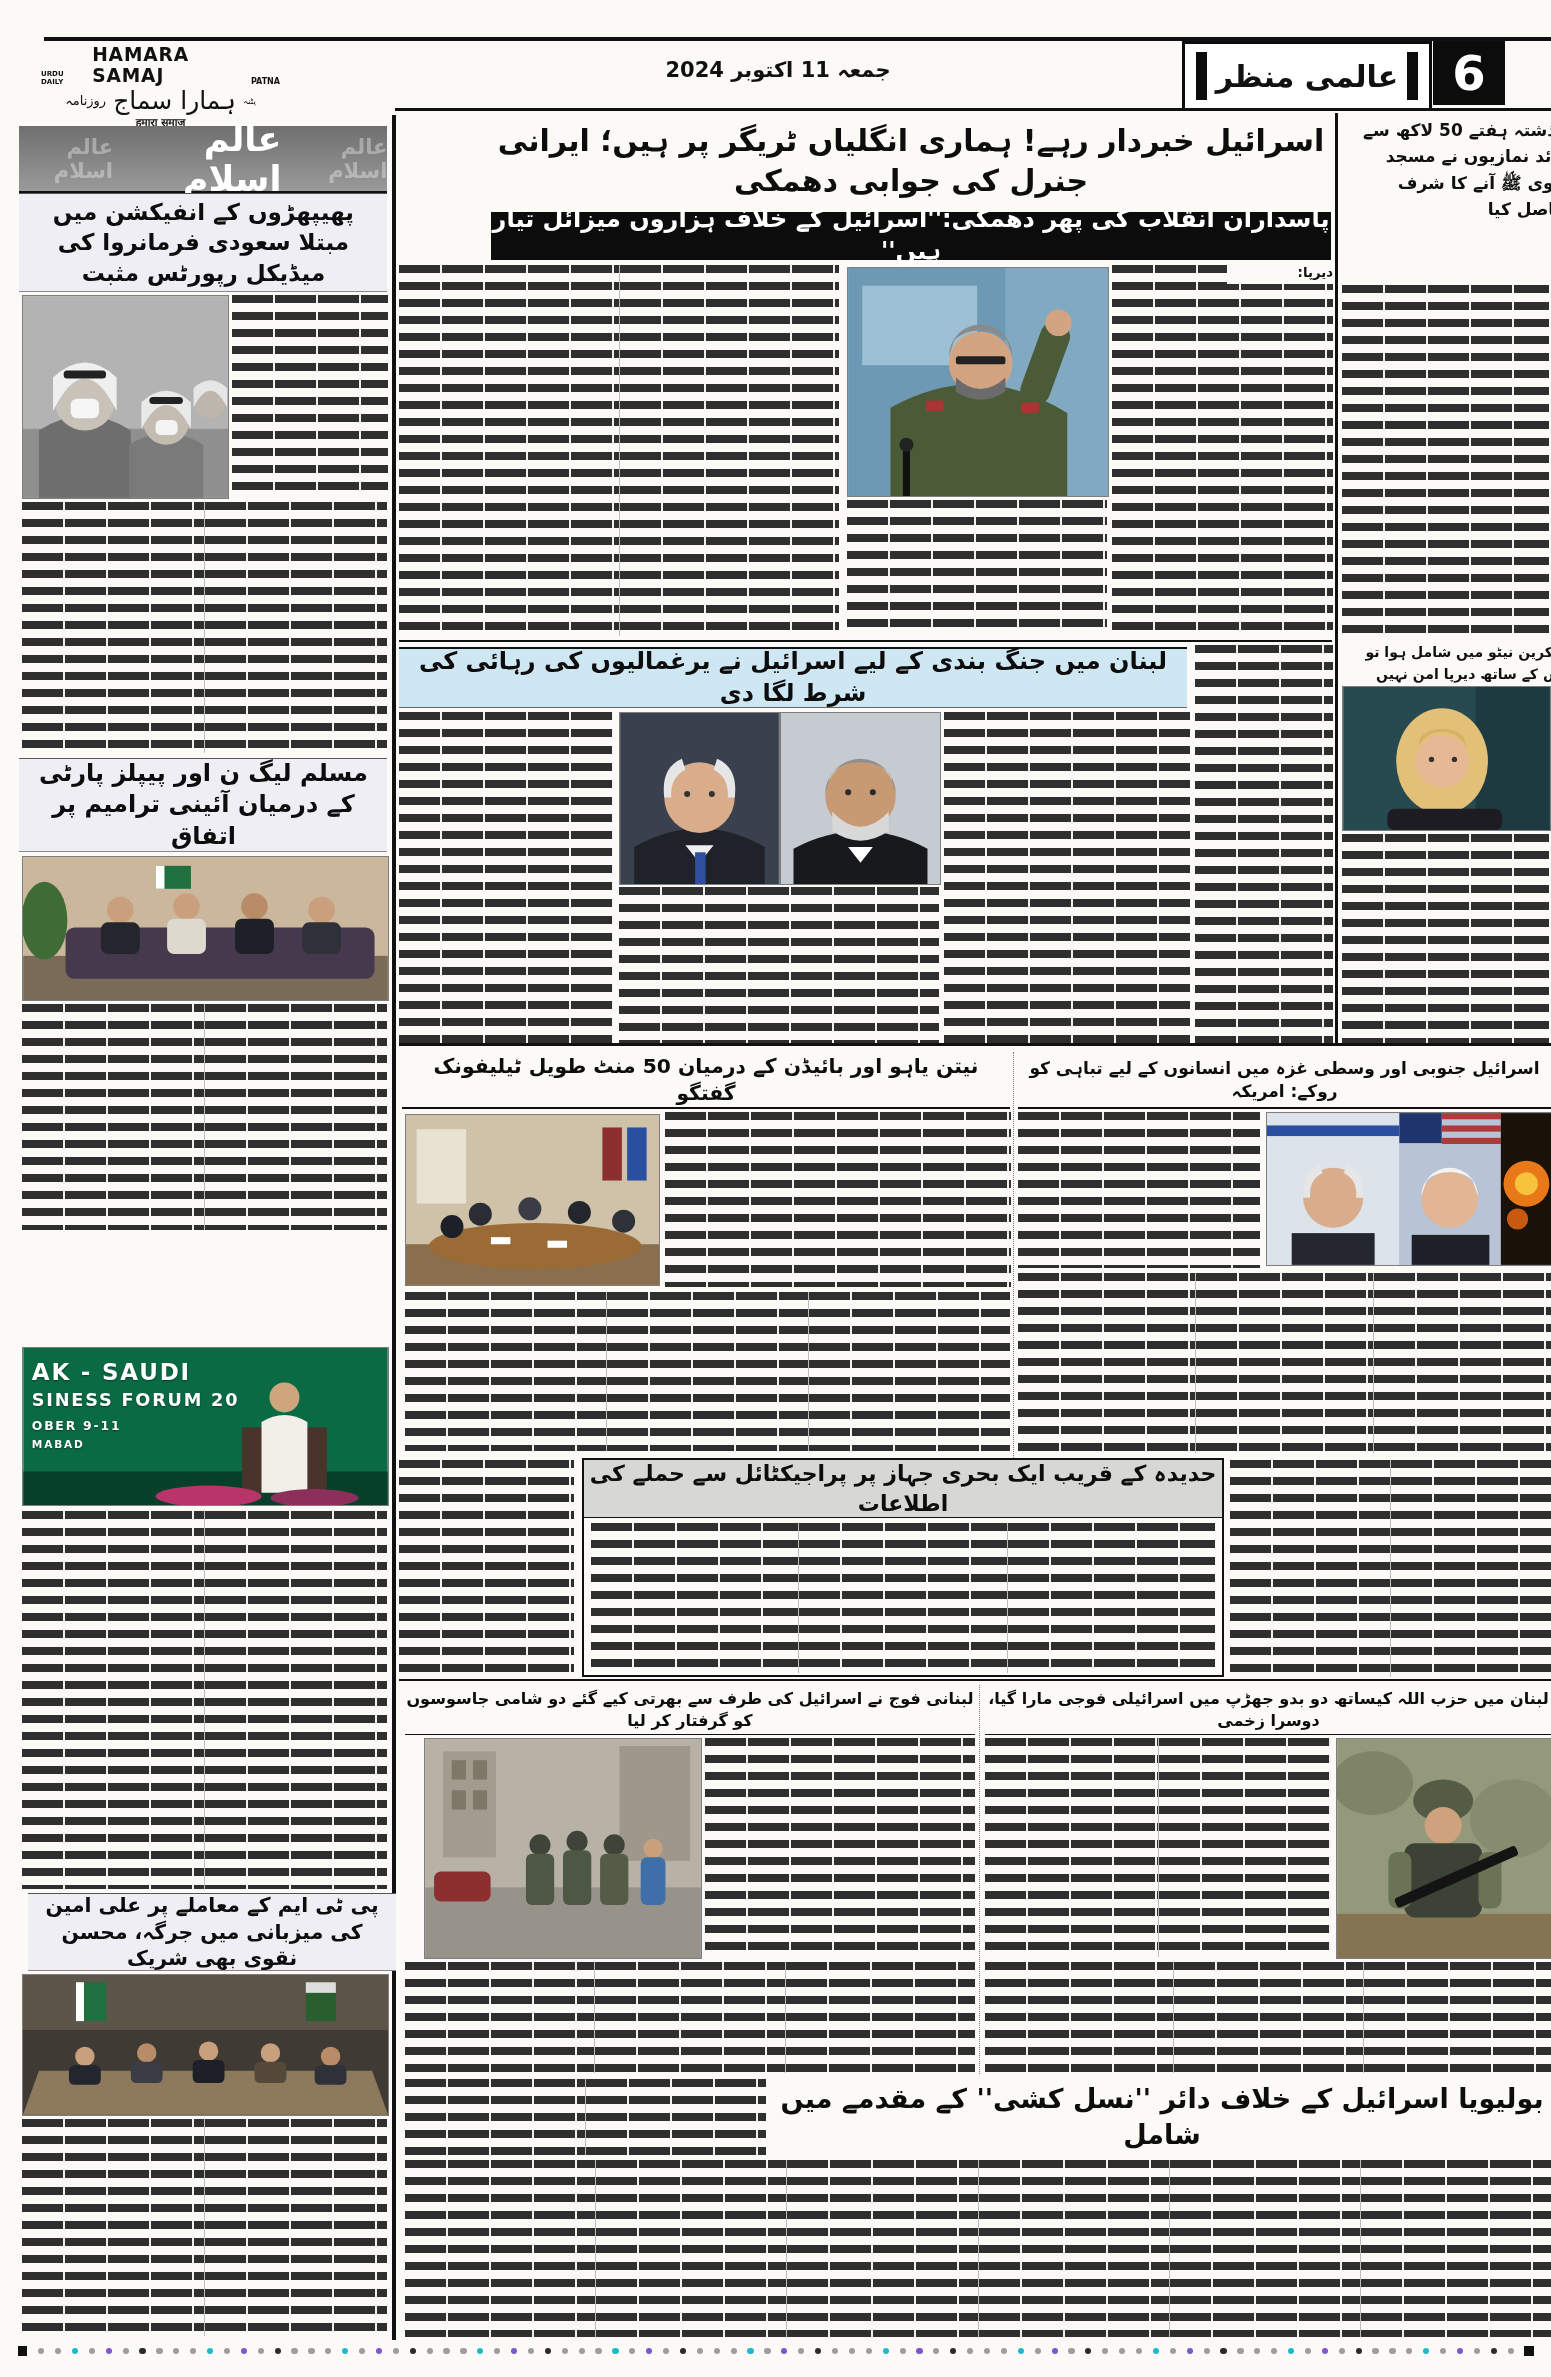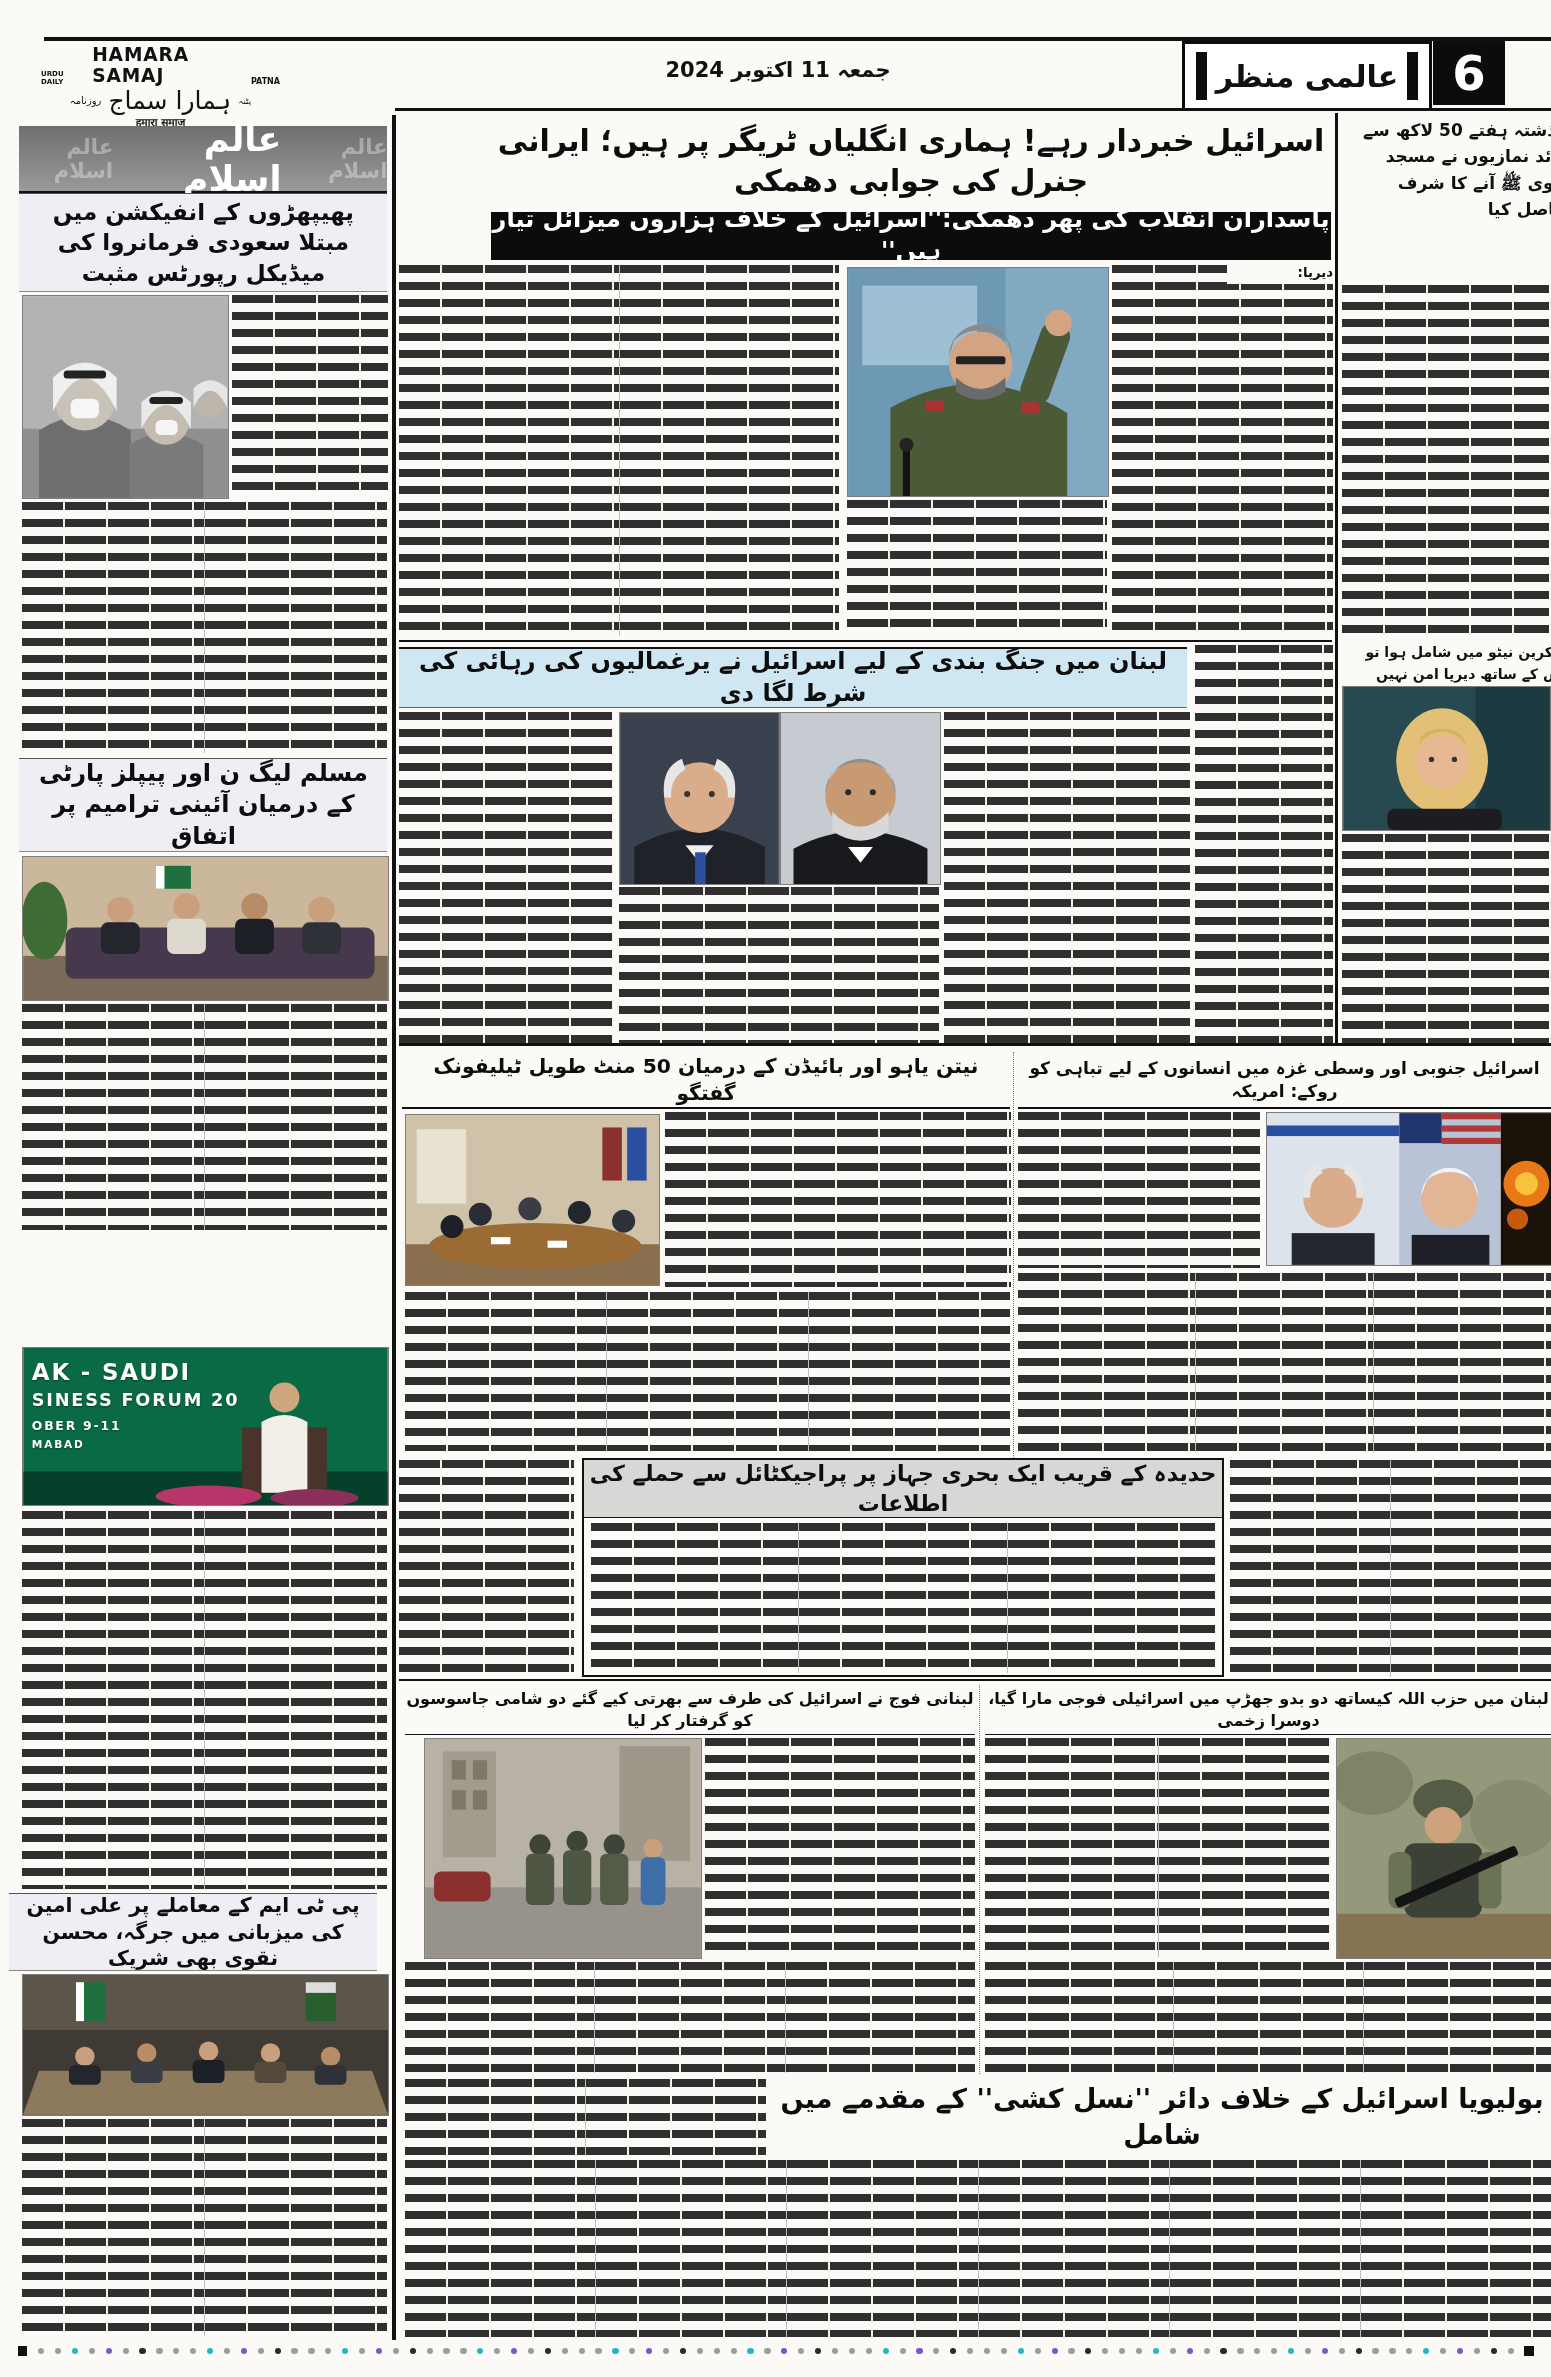--- a/index.html
+++ b/index.html
@@ -45,21 +45,21 @@
 
   <div class="abs" style="left:41px;top:44px;width:239px;">
     <div style="display:flex;align-items:flex-end;justify-content:center;gap:3.5px;">
       <span style="font-size:7px;font-weight:700;">URDU DAILY</span>
       <span style="font-size:18.6px;font-weight:800;letter-spacing:0.9px;margin-left:6px;">HAMARA SAMAJ</span>
       <span style="font-size:8px;font-weight:700;">PATNA</span>
     </div>
     <div class="ur" style="display:flex;align-items:center;justify-content:center;gap:7px;">
       <span style="font-size:8.8px;">پٹنہ</span>
       <span style="font-size:25px;font-weight:400;">ہمارا سماج</span>
-      <span style="font-size:10px;">روزنامہ</span>
+      <span style="font-size:13px;">روزنامہ</span>
     </div>
     <div style="text-align:center;font-size:10.6px;font-weight:700;">हमारा समाज</div>
   </div>
 
   <div class="abs ur" style="left:619px;top:58px;width:318px;text-align:center;font-size:21px;font-weight:700;">جمعہ 11 اکتوبر 2024</div>
 
   <div class="abs secbox" style="left:1182px;top:41px;width:244px;height:64px;">
     <span class="secbar"></span>
     <span class="ur" style="font-size:30px;font-weight:800;">عالمی منظر</span>
     <span class="secbar"></span>
@@ -142,21 +142,21 @@
     <div class="ph-text" style="left:8.8px;top:10.6px;font-size:23px;">AK - SAUDI</div>
     <div class="ph-text" style="left:8.8px;top:42px;font-size:17.7px;">SINESS FORUM 20</div>
     <div class="ph-text" style="left:8.8px;top:71px;font-size:12.4px;">OBER 9-11</div>
     <div class="ph-text" style="left:8.8px;top:90px;font-size:10.6px;">MABAD</div>
   </div>
   <div class="abs cols" style="left:22px;top:1511px;width:365px;height:378px;">
     <div class="col greek"></div>
     <div class="col greek"></div>
   </div>
 
-  <div class="abs hl lhl" style="left:9px;top:1893px;width:368px;height:78px;font-size:20.3px;padding:6px 7px;box-sizing:border-box;">پی ٹی ایم کے معاملے پر علی امین کی میزبانی میں جرگہ، محسن نقوی بھی شریک</div>
+  <div class="abs hl lhl" style="left:28px;top:1893px;width:368px;height:78px;font-size:20.3px;padding:6px 7px;box-sizing:border-box;">پی ٹی ایم کے معاملے پر علی امین کی میزبانی میں جرگہ، محسن نقوی بھی شریک</div>
 
   <div class="abs ph" style="left:22px;top:1974px;width:365px;height:140px;">
     <svg viewBox="0 0 413 158">
       <rect width="413" height="158" fill="#3f3a33"></rect>
       <rect width="413" height="62" fill="#5c554a"></rect>
       <rect x="60" y="8" width="34" height="44" fill="#1f6f3f"></rect>
         <rect x="60" y="8" width="9" height="44" fill="#fff"></rect>
       <rect x="320" y="8" width="34" height="44" fill="#295e2f"></rect>
         <rect x="320" y="8" width="34" height="12" fill="#ddd"></rect>
       <path d="M18 108 L395 108 L413 158 L0 158 Z" fill="#8d7a5d"></path>

